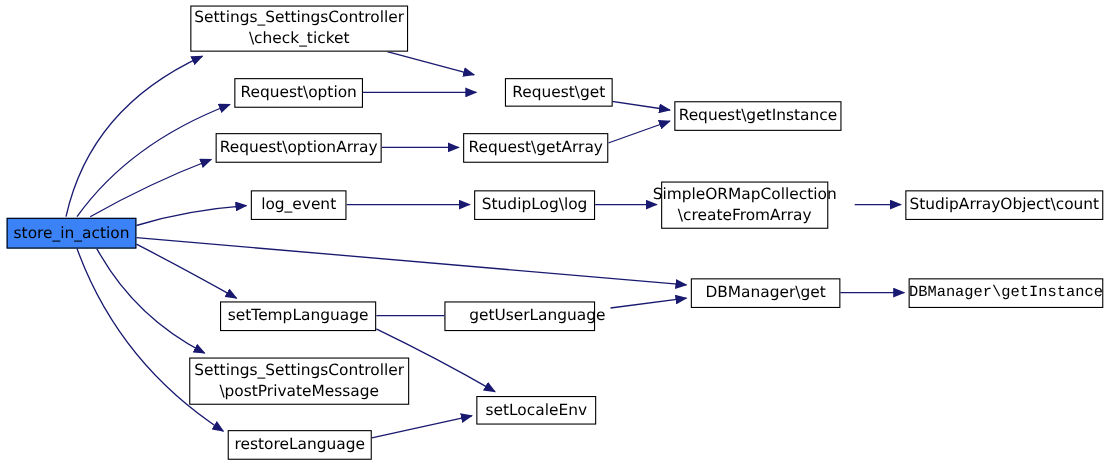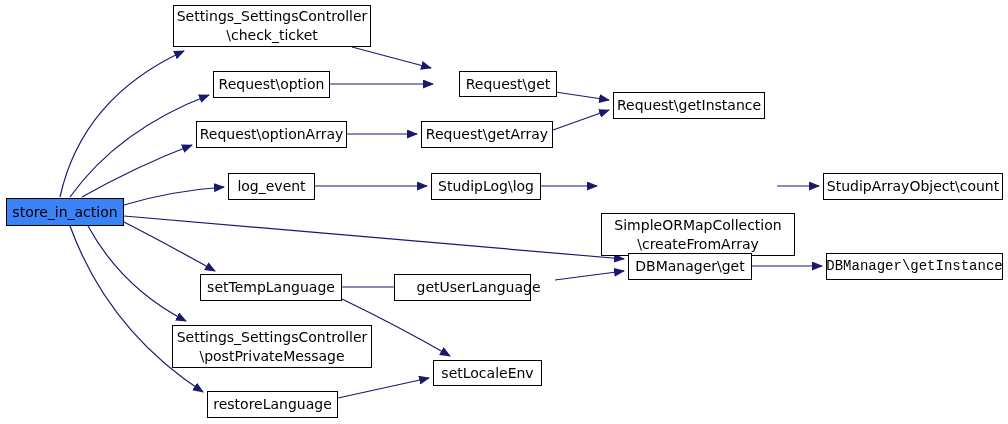--- a/index.html
+++ b/index.html
@@ -102,37 +102,37 @@
     </div>
     <div class="node" style="left: 421px; top: 121px; width: 132px; height: 27px;">
       <span>Request\getArray</span>
     </div>
     <div class="node" style="left: 228px; top: 173px; width: 87px; height: 27px;">
       <span>log_event</span>
     </div>
     <div class="node" style="left: 431px; top: 173px; width: 110px; height: 27px;">
       <span>StudipLog\log</span>
     </div>
-    <div class="node" style="left: 601px; top: 165px; width: 194px; height: 43px; margin-top: 48px;">
+    <div class="node" style="left: 601px; top: 165px; width: 152px; height: 43px;">
       <span>SimpleORMapCollection</span>
       <span>\createFromArray</span>
     </div>
     <div class="node" style="left: 823px; top: 173px; width: 180px; height: 27px;">
       <span>StudipArrayObject\count</span>
     </div>
-    <div class="node" style="left: 628px; top: 253px; width: 124px; height: 27px;">
+    <div class="node" style="left: 628px; top: 253px; width: 136px; height: 27px;">
       <span>DBManager\get</span>
     </div>
     <div class="node" style="left: 826px; top: 253px; width: 177px; height: 27px; font-family: Liberation Mono, monospace;">
       <span>DBManager\getInstance</span>
     </div>
     <div class="node" style="left: 200px; top: 274px; width: 142px; height: 27px;">
       <span>setTempLanguage</span>
     </div>
-    <div class="node" style="left: 394px; top: 274px; width: 137px; height: 27px; padding-left: 32px;">
+    <div class="node" style="left: 404px; top: 274px; width: 137px; height: 27px; padding-left: 32px;">
       <span>getUserLanguage</span>
     </div>
     <div class="node" style="left: 172px; top: 325px; width: 200px; height: 43px;">
       <span>Settings_SettingsController</span>
       <span>\postPrivateMessage</span>
     </div>
     <div class="node" style="left: 433px; top: 360px; width: 109px; height: 26px;">
       <span>setLocaleEnv</span>
     </div>
     <div class="node" style="left: 207px; top: 391px; width: 131px; height: 27px;">

